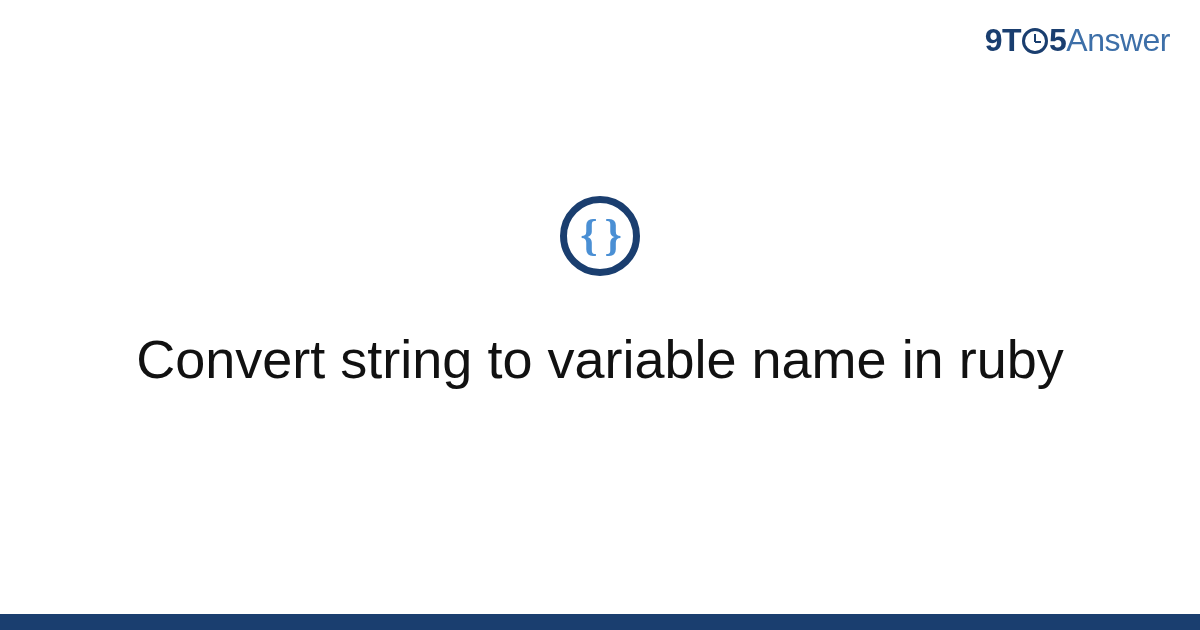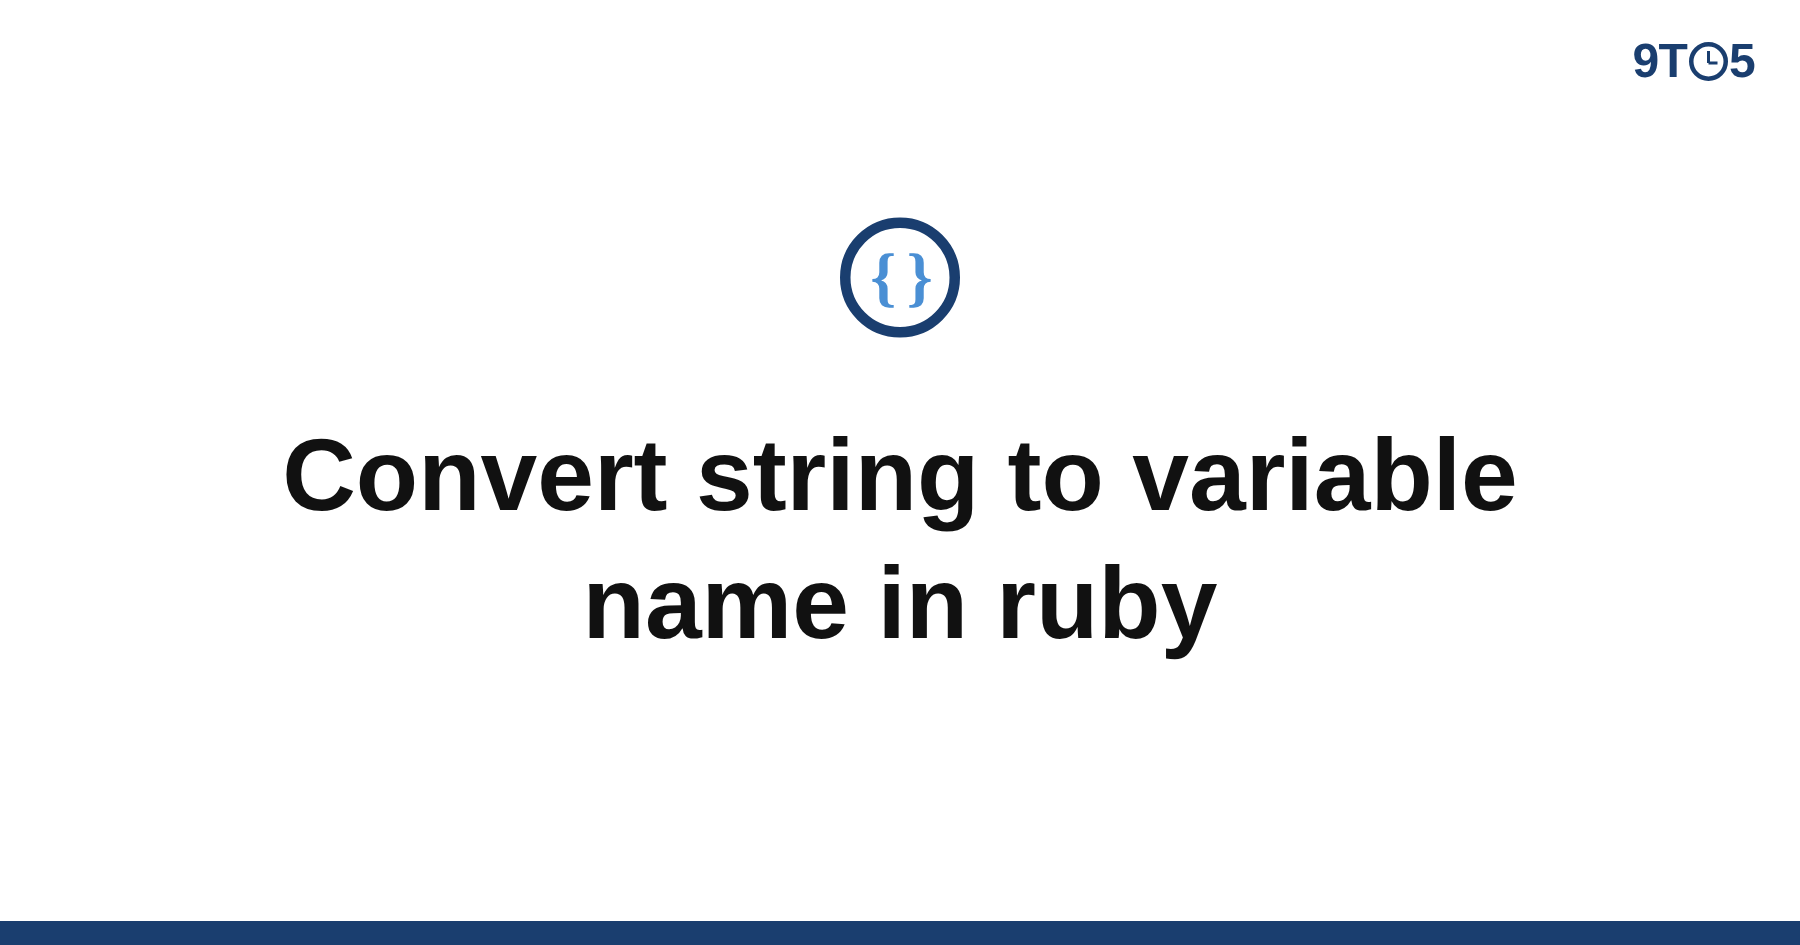--- a/index.html
+++ b/index.html
@@ -82,22 +82,22 @@
     }
     .icon-circle .brace {
       font-size: 44px;
       font-weight: 700;
       color: #4a8fd4;
       font-family: Georgia, serif;
       letter-spacing: -2px;
       line-height: 1;
     }
     .title {
-      font-size: 68px;
-      font-weight: 700;
+      font-size: 54px;
+      font-weight: 400;
       color: #111111;
       text-align: center;
       line-height: 1.25;
       max-width: 1000px;
     }
     .bottom-bar {
       position: absolute;
       bottom: 0;
       left: 0;
       width: 100%;
@@ -106,20 +106,21 @@
     }
   </style>
 </head>
 <body>
 
 <div class="logo">
   <span class="nine">9</span>
   <span class="t-letter">T</span>
   <span class="clock"></span>
   <span class="five">5</span>
+  <span class="answer">Answer</span>
 </div>
 
 <div class="content">
   <div class="icon-circle">
     <span class="brace">{ }</span>
   </div>
   <h1 class="title">Convert string to variable name in ruby</h1>
 </div>
 
 <div class="bottom-bar"></div>

